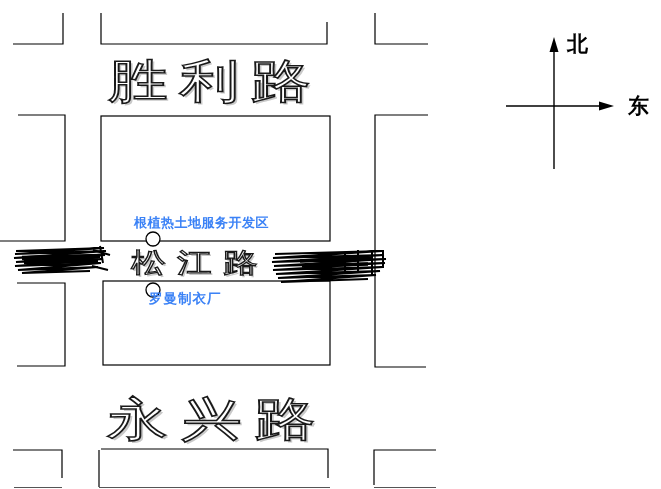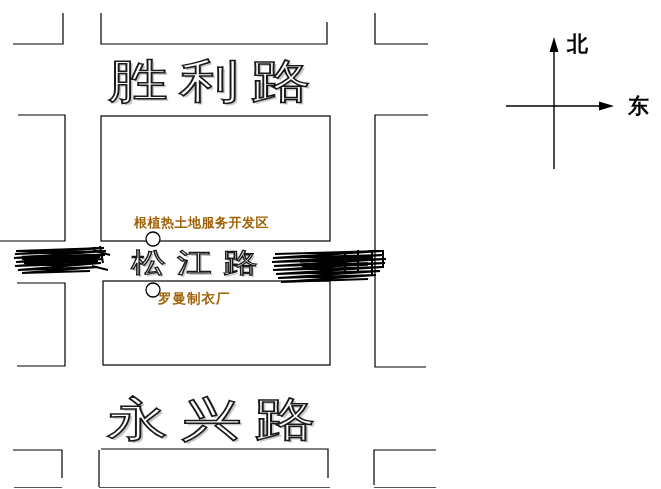--- a/index.html
+++ b/index.html
@@ -41,26 +41,26 @@
     text-shadow: 1.5px 1.5px 0 #c9c9c9;
     transform: scaleX(1.28);
   }
   .road-name.yongxing {
     left: 107px; top: 396px;
     font-size: 46px; letter-spacing: 10px;
     transform: scaleX(1.32);
   }
 
   .poi-label {
-    color: #a16207;
+    color: #3b82f6;
     font-weight: bold;
     line-height: 1;
   }
   .poi-label.devzone { left: 134px; top: 216px; font-size: 13px; letter-spacing: 0.5px; }
-  .poi-label.factory { left: 158px; top: 292px; font-size: 13.5px; letter-spacing: 1px; }
+  .poi-label.factory { left: 149px; top: 292px; font-size: 13.5px; letter-spacing: 1px; }
 
   .compass-label {
     color: #000000;
     font-weight: bold;
     font-size: 21px;
     line-height: 1;
   }
   .compass-label.north { left: 567px; top: 33px; }
   .compass-label.east  { left: 628px; top: 95px; }
 </style>

